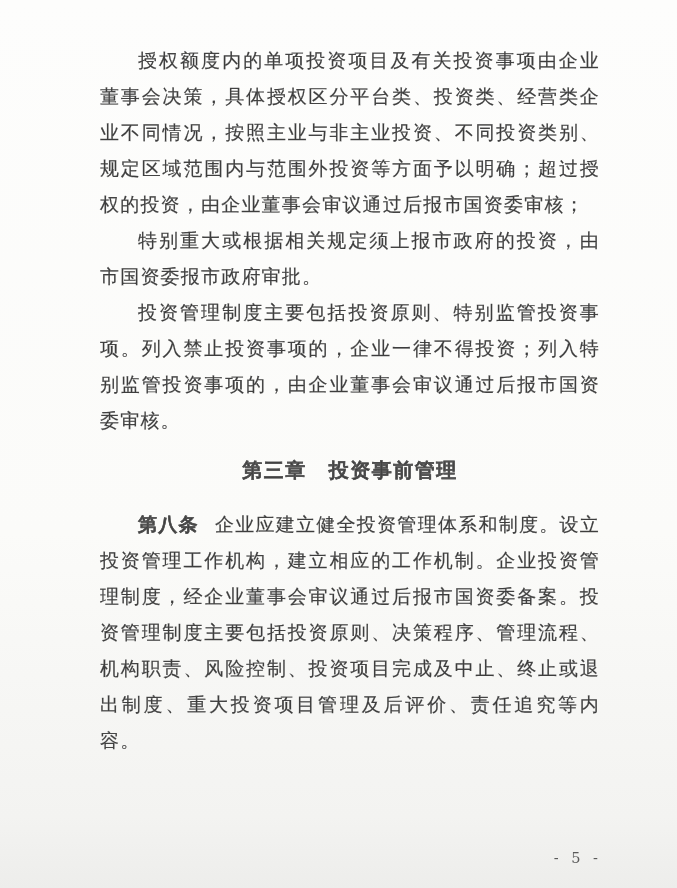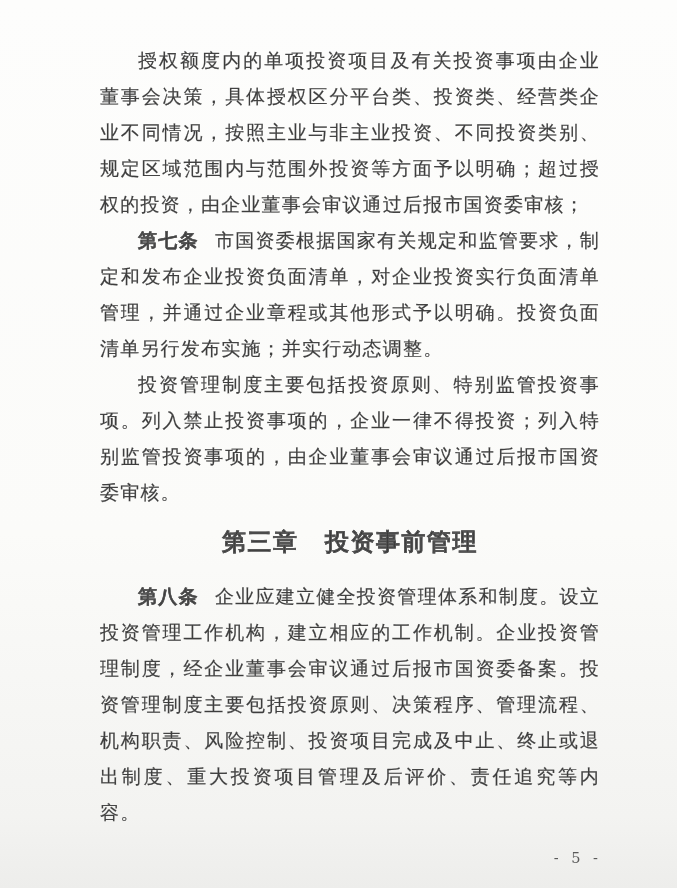--- a/index.html
+++ b/index.html
@@ -30,21 +30,21 @@
     text-indent: 2em;
     -webkit-text-stroke: 0.2px #555;
   }
   .para .lead {
     font-weight: bold;
     color: #303030;
     margin-right: 0.85em;
   }
   .chapter-heading {
     margin: 14px 0 18px 0;
-    font-size: 24px;
+    font-size: 20px;
     line-height: 36px;
     font-weight: bold;
     letter-spacing: 1.5px;
     color: #2f2f2f;
     text-align: center;
     text-indent: 0;
   }
   .chapter-heading .chapter-num {
     margin-right: 1.1em;
   }
@@ -58,24 +58,22 @@
     font-family: "DejaVu Serif", "Liberation Serif", serif;
   }
 </style>
 </head>
 <body>
 
 <div class="page">
 
   <p class="para">授权额度内的单项投资项目及有关投资事项由企业董事会决策，具体授权区分平台类、投资类、经营类企业不同情况，按照主业与非主业投资、不同投资类别、规定区域范围内与范围外投资等方面予以明确；超过授权的投资，由企业董事会审议通过后报市国资委审核；</p>
 
+  <p class="para">特别重大或根据相关规定须上报市政府的投资，由市国资委报市政府审批。</p>
 
-  <p class="para">
-    <span class="lead">第七条</span><span>市国资委根据国家有关规定和监管要求，制定和发布企业投资负面清单，对企业投资实行负面清单管理，并通过企业章程或其他形式予以明确。投资负面清单另行发布实施；并实行动态调整。</span>
-  </p>
 
   <p class="para">投资管理制度主要包括投资原则、特别监管投资事项。列入禁止投资事项的，企业一律不得投资；列入特别监管投资事项的，由企业董事会审议通过后报市国资委审核。</p>
 
   <p class="para chapter-heading">
     <span class="chapter-num">第三章</span><span>投资事前管理</span>
   </p>
 
   <p class="para">
     <span class="lead">第八条</span><span>企业应建立健全投资管理体系和制度。设立投资管理工作机构，建立相应的工作机制。企业投资管理制度，经企业董事会审议通过后报市国资委备案。投资管理制度主要包括投资原则、决策程序、管理流程、机构职责、风险控制、投资项目完成及中止、终止或退出制度、重大投资项目管理及后评价、责任追究等内容。</span>
   </p>

